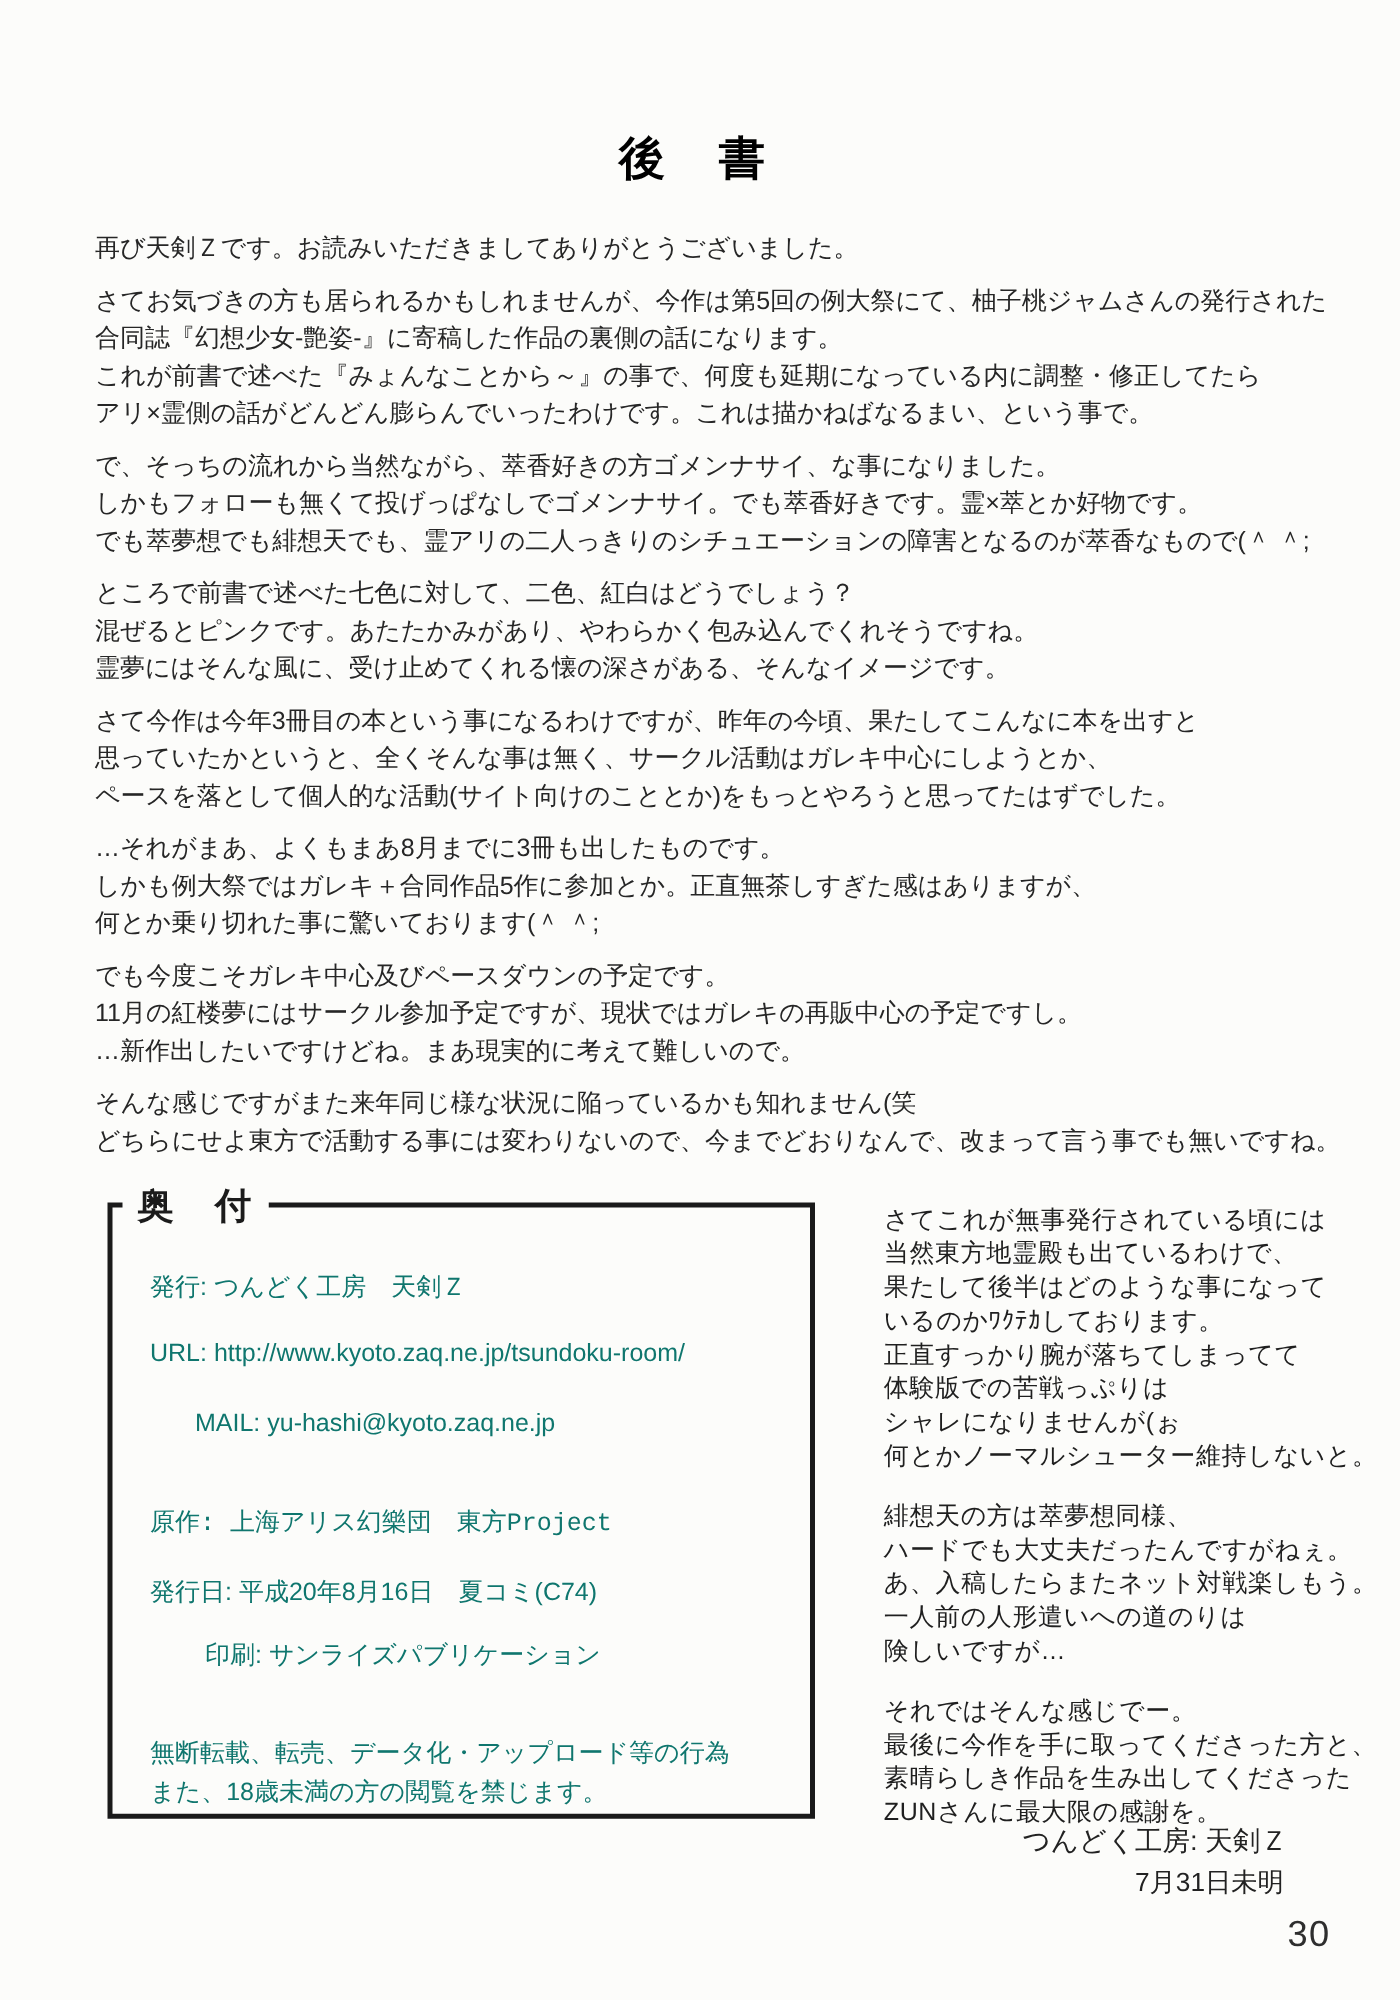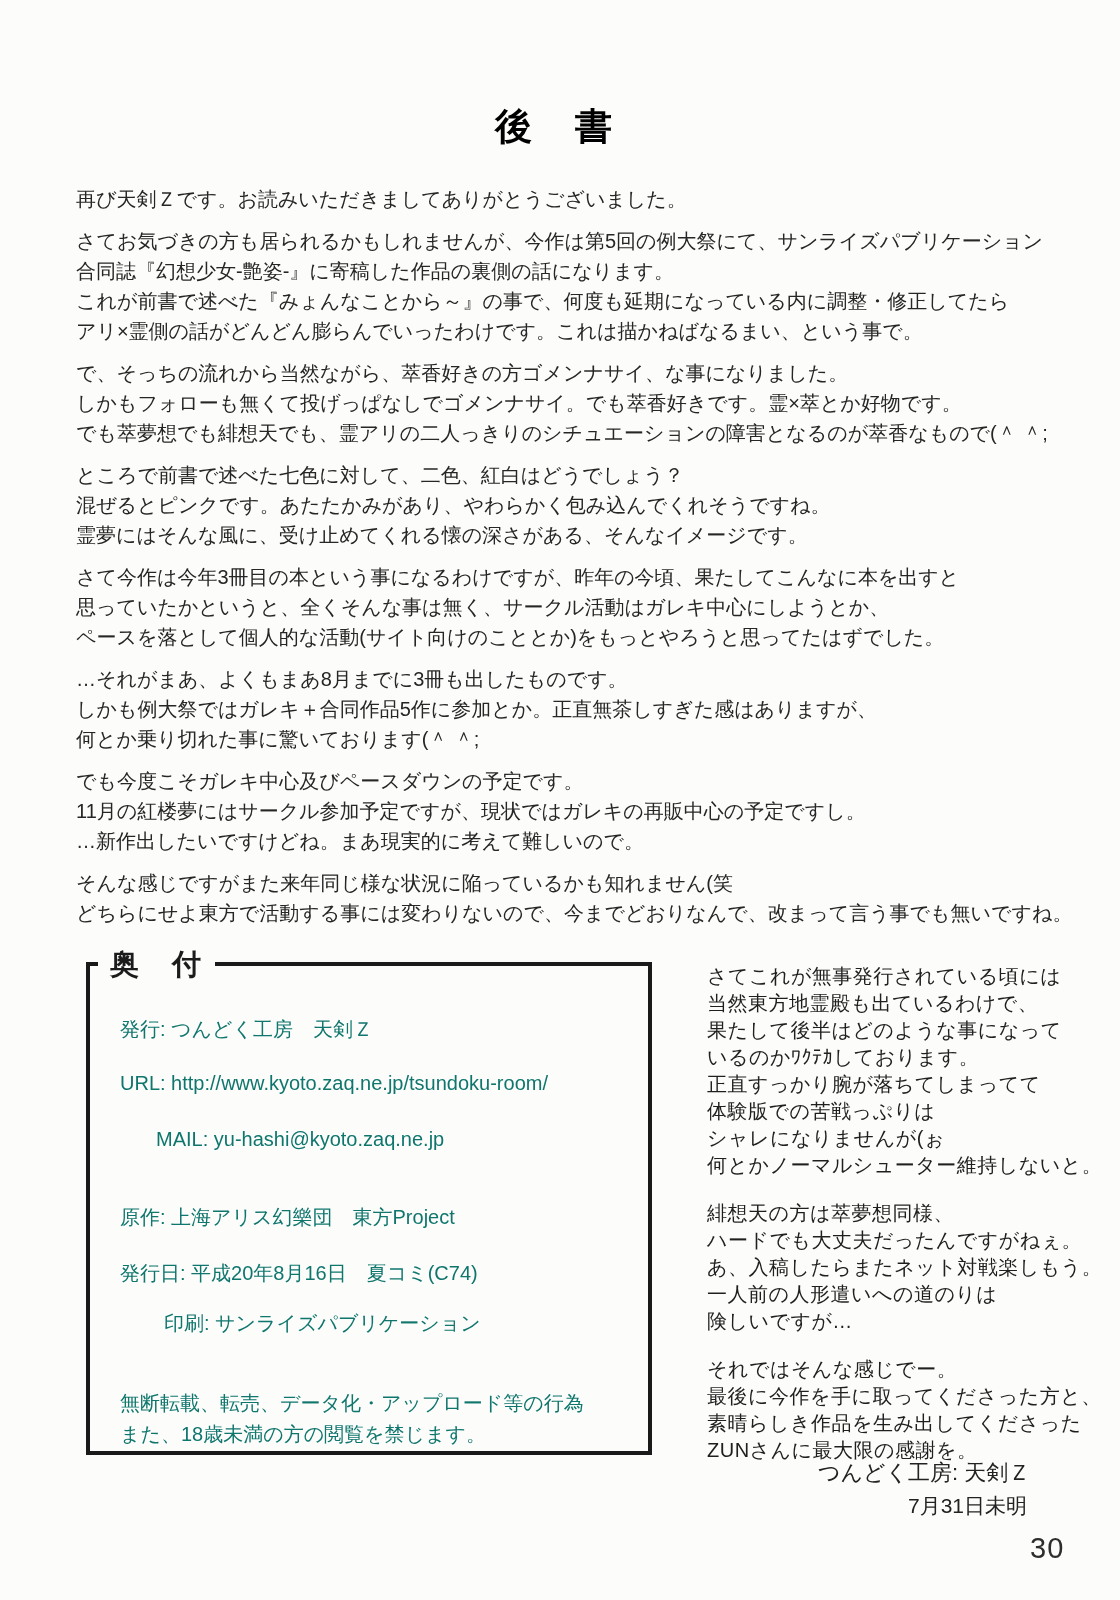--- a/index.html
+++ b/index.html
@@ -54,21 +54,21 @@
   .c-row{
     position:absolute;
     left:30px;
     font-size:20px;
     white-space:nowrap;
     color:#0f766e;
   }
   .c-publisher{top:50px;}
   .c-url{top:106px;}
   .c-mail{top:162px;margin-left:36px;}
-  .c-original{top:238px;}
+  .c-original{top:238px;font-family:Liberation Mono, monospace;}
   .c-date{top:294px;}
   .c-printer{top:344px;margin-left:44px;}
   .c-notice{top:422px;line-height:31px;}
   
   .side{
     position:absolute;
     left:682px;top:942px;width:380px;
     font-size:20px;
     line-height:27px;
     letter-spacing:0.5px;
@@ -104,21 +104,21 @@
 <div class="page">
 
   <div class="title">後　書</div>
 
   <div class="main">
     <p>
       <span class="tline">再び天剣Ｚです。お読みいただきましてありがとうございました。</span>
     </p>
     <p>
       </p>
-      <div class="tline">さてお気づきの方も居られるかもしれませんが、今作は第5回の例大祭にて、サンライズパブリケーション</div>
+      <div class="tline">さてお気づきの方も居られるかもしれませんが、今作は第5回の例大祭にて、柚子桃ジャムさんの発行された</div>
       <div class="tline">合同誌『幻想少女-艶姿-』に寄稿した作品の裏側の話になります。</div>
       <div class="tline">これが前書で述べた『みょんなことから～』の事で、何度も延期になっている内に調整・修正してたら</div>
       <div class="tline">アリ×霊側の話がどんどん膨らんでいったわけです。これは描かねばなるまい、という事で。</div>
     <p></p>
     <p>
       </p>
       <div class="tline">で、そっちの流れから当然ながら、萃香好きの方ゴメンナサイ、な事になりました。</div>
       <div class="tline">しかもフォローも無くて投げっぱなしでゴメンナサイ。でも萃香好きです。霊×萃とか好物です。</div>
       <div class="tline">でも萃夢想でも緋想天でも、霊アリの二人っきりのシチュエーションの障害となるのが萃香なもので(＾ ＾;</div>
     <p></p>

